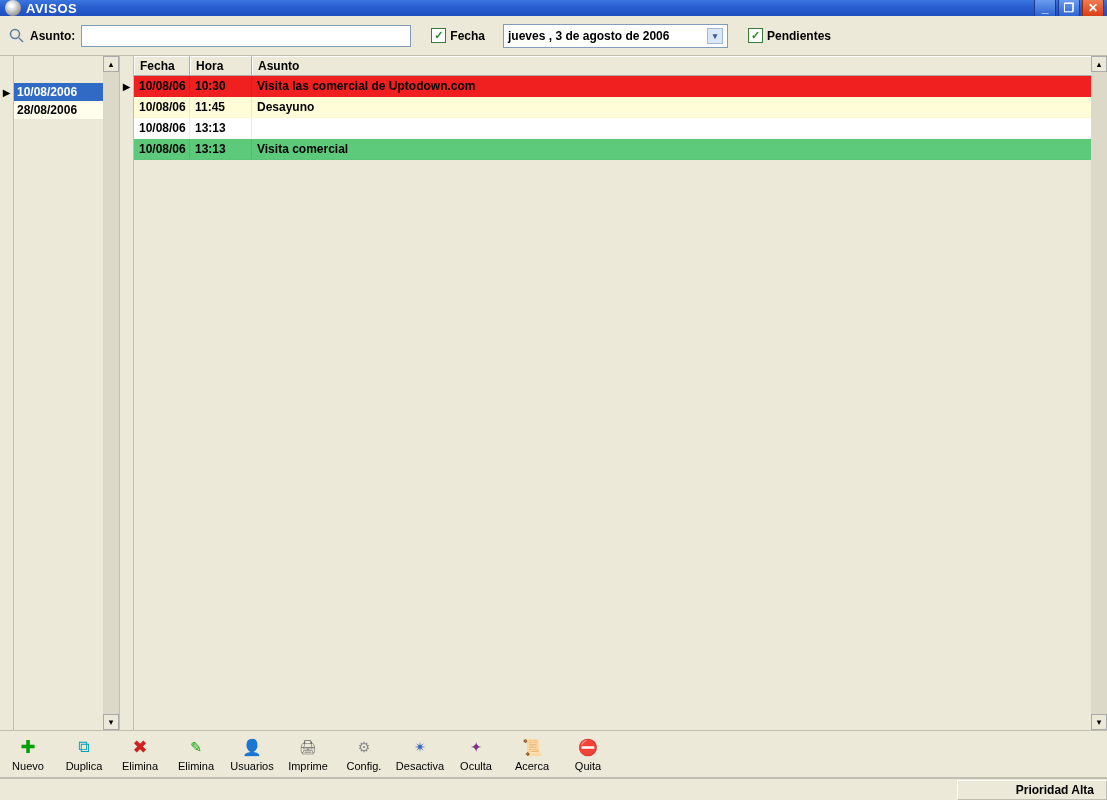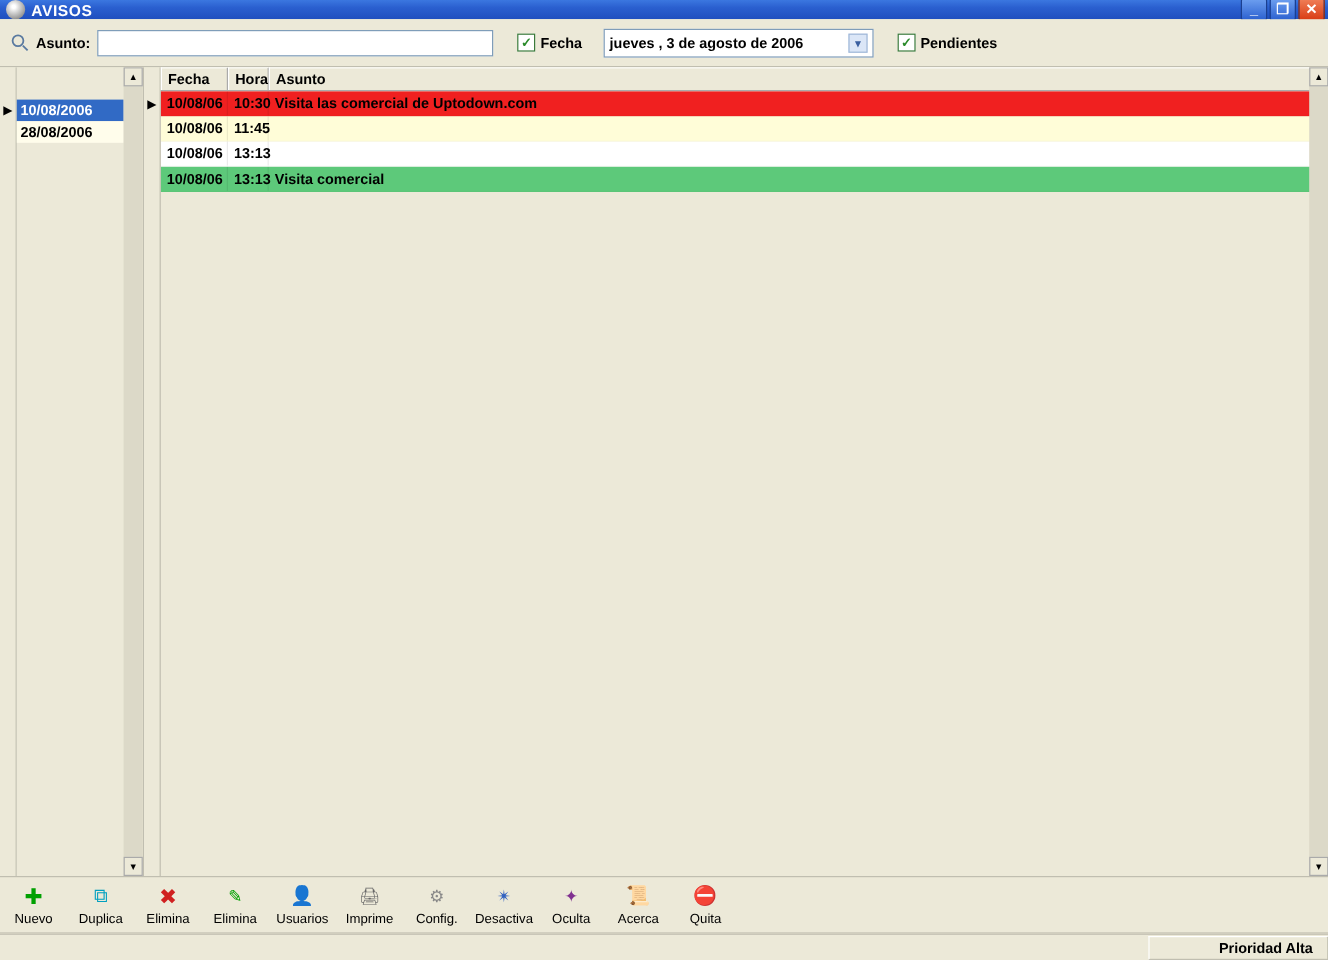--- a/index.html
+++ b/index.html
@@ -120,21 +120,21 @@
   border-right:1px solid #aaa;
   border-top:1px solid #fff;
   border-left:1px solid #fff;
   padding:2px 5px; font-weight:bold;
   display:flex; align-items:center;
 }
 .tbody { flex:1; overflow:auto; }
 .tr { display:flex; height:21px; align-items:stretch; border-bottom:1px solid rgba(0,0,0,.02);}
 .tr .td { padding:2px 5px; font-weight:bold; display:flex; align-items:center; border-right:1px solid rgba(0,0,0,.08);}
 .col-fecha { width:56px; }
-.col-hora { width:34px; }
+.col-hora { width:62px; }
 .col-asunto { flex:1; }
 .row-red { background:#f02020; color:#000; }
 .row-yellow { background:#fffdd8; }
 .row-white { background:#ffffff; }
 .row-green { background:#5dc97a; }
 .vscroll {
   position:absolute; right:0; top:0; bottom:0; width:16px;
   background:#dcd9c8;
   display:flex; flex-direction:column; justify-content:space-between;
 }
@@ -250,20 +250,21 @@
       </div>
       <div class="tbody">
         <div class="tr row-red">
           <div class="td col-fecha">10/08/06</div>
           <div class="td col-hora">10:30</div>
           <div class="td col-asunto">Visita las comercial de Uptodown.com</div>
         </div>
         <div class="tr row-yellow">
           <div class="td col-fecha">10/08/06</div>
           <div class="td col-hora">11:45</div>
+          <div class="td col-asunto">Desayuno</div>
         </div>
         <div class="tr row-white">
           <div class="td col-fecha">10/08/06</div>
           <div class="td col-hora">13:13</div>
         </div>
         <div class="tr row-green">
           <div class="td col-fecha">10/08/06</div>
           <div class="td col-hora">13:13</div>
           <div class="td col-asunto">Visita comercial</div>
         </div>

